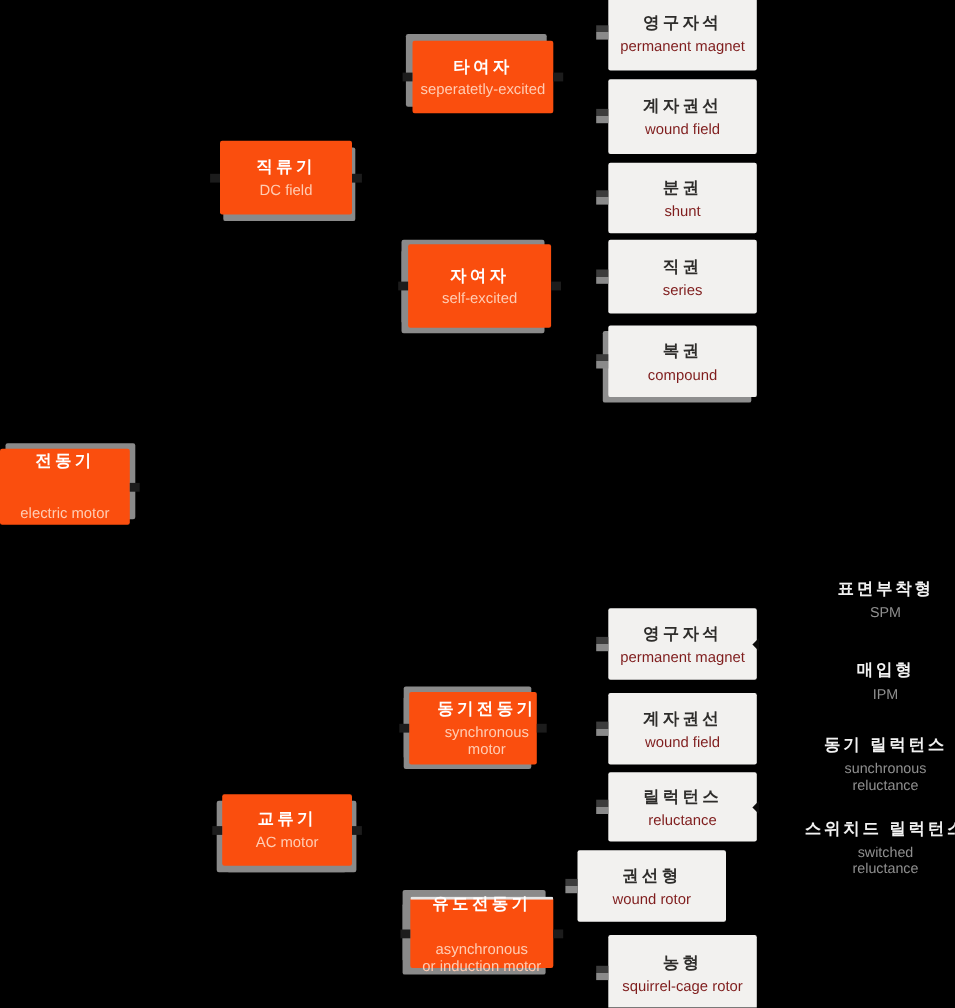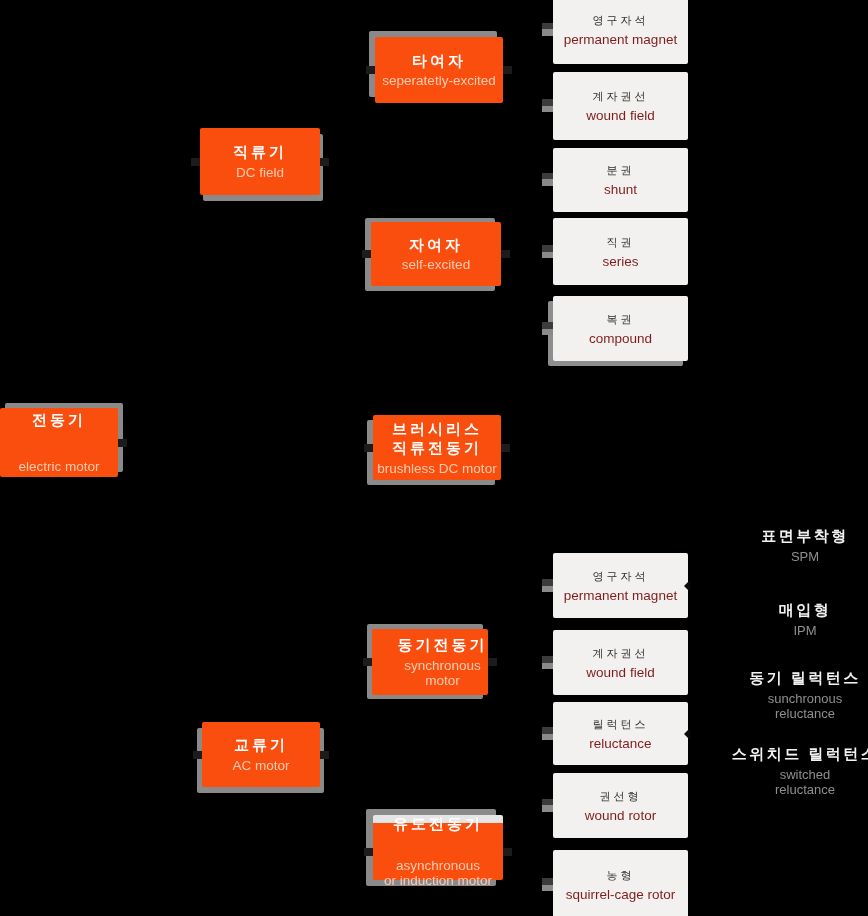--- a/index.html
+++ b/index.html
@@ -21,21 +21,21 @@
   .o .en{color:#ffccb3;font-size:13.5px;line-height:1.15;margin-top:3px;white-space:pre-line;}
   .o::before,.o::after{
     content:'';position:absolute;top:50%;transform:translateY(-50%);
     width:9px;height:8px;background:#1c1c1c;
   }
   .o::before{left:-9px;}
   .o::after{right:-9px;}
 
   
   .w{background:#f2f1ef;color:#2e2d2b;}
-  .w .ko{font-weight:normal;font-size:11px;letter-spacing:3px;}
+  .w .ko{font-weight:bold;font-size:15px;letter-spacing:3px;}
   .w .en{color:#7f1d1d;font-size:13.5px;margin-top:4px;}
   .w::before{
     content:'';position:absolute;left:-11px;top:50%;margin-top:-7px;
     width:11px;height:13px;
     background:linear-gradient(#3c3c3c 0 50%,#8a8a8a 50% 100%);
   }
   
   .rn::after{
     content:'';position:absolute;right:-2px;top:50%;transform:translateY(-50%);
     width:0;height:0;border:6px solid transparent;border-left:none;
@@ -77,37 +77,32 @@
   <div class="node o" style="left:375px;top:37px;width:128px;height:66px;box-shadow:-6px -6px 0 #8a8a8a;">
     <div class="ko">타여자</div>
     <div class="en">seperatetly-excited</div>
   </div>
 
   <div class="node o" style="left:202px;top:722px;width:118px;height:65px;box-shadow:-5px 6px 0 #8a8a8a, 4px 6px 0 #8a8a8a;">
     <div class="ko">교류기</div>
     <div class="en">AC motor</div>
   </div>
 
-  <div class="node o" style="left:371px;top:222px;width:130px;height:64px;box-shadow:-6px -4px 0 #8a8a8a, -6px 5px 0 #8a8a8a;">
+  <div class="node o" style="left:371px;top:222px;width:130px;height:76px;box-shadow:-6px -4px 0 #8a8a8a, -6px 5px 0 #8a8a8a;">
     <div class="ko">자여자</div>
     <div class="en">self-excited</div>
   </div>
 
-  <div class="node o" style="left:373px;top:415px;width:128px;height:65px;box-shadow:-6px 5px 0 #8a8a8a;">
-    <div class="ko">브러시리스
-직류전동기</div>
-    <div class="en">brushless DC motor</div>
-  </div>
 
   <div class="node o" style="left:372px;top:629px;width:116px;height:66px;box-shadow:-5px -5px 0 #8a8a8a, -5px 4px 0 #8a8a8a;padding-left:25px;">
     <div class="ko">동기전동기</div>
     <div class="en">synchronous motor</div>
   </div>
 
-  <div class="node o" style="left:373px;top:815px;width:130px;height:65px;border-top:8px solid #e5e5e5;box-shadow:-7px -6px 0 #8a8a8a, -7px 6px 0 #8a8a8a;gap:21px;">
+  <div class="node o" style="left:373px;top:815px;width:130px;height:65px;border-top:3px solid #e5e5e5;box-shadow:-7px -6px 0 #8a8a8a, -7px 6px 0 #8a8a8a;gap:21px;">
     <div class="ko">유도전동기</div>
     <div class="en">asynchronous
 or induction motor</div>
   </div>
 
   <div class="node w" style="left:553px;top:-4px;width:135px;height:68px;">
     <div class="ko">영구자석</div>
     <div class="en">permanent magnet</div>
   </div>
 
@@ -139,21 +134,21 @@
   <div class="node w" style="left:553px;top:630px;width:135px;height:65px;">
     <div class="ko">계자권선</div>
     <div class="en">wound field</div>
   </div>
 
   <div class="node w rn" style="left:553px;top:702px;width:135px;height:63px;">
     <div class="ko">릴럭턴스</div>
     <div class="en">reluctance</div>
   </div>
 
-  <div class="node w" style="left:553px;top:773px;width:135px;height:65px;">
+  <div class="node w" style="left:525px;top:773px;width:135px;height:65px;">
     <div class="ko">권선형</div>
     <div class="en">wound rotor</div>
   </div>
 
   <div class="node w" style="left:553px;top:850px;width:135px;height:70px;">
     <div class="ko">농형</div>
     <div class="en">squirrel-cage rotor</div>
   </div>
 
   <div class="lbl" style="left:716px;top:526px;width:178px;">

